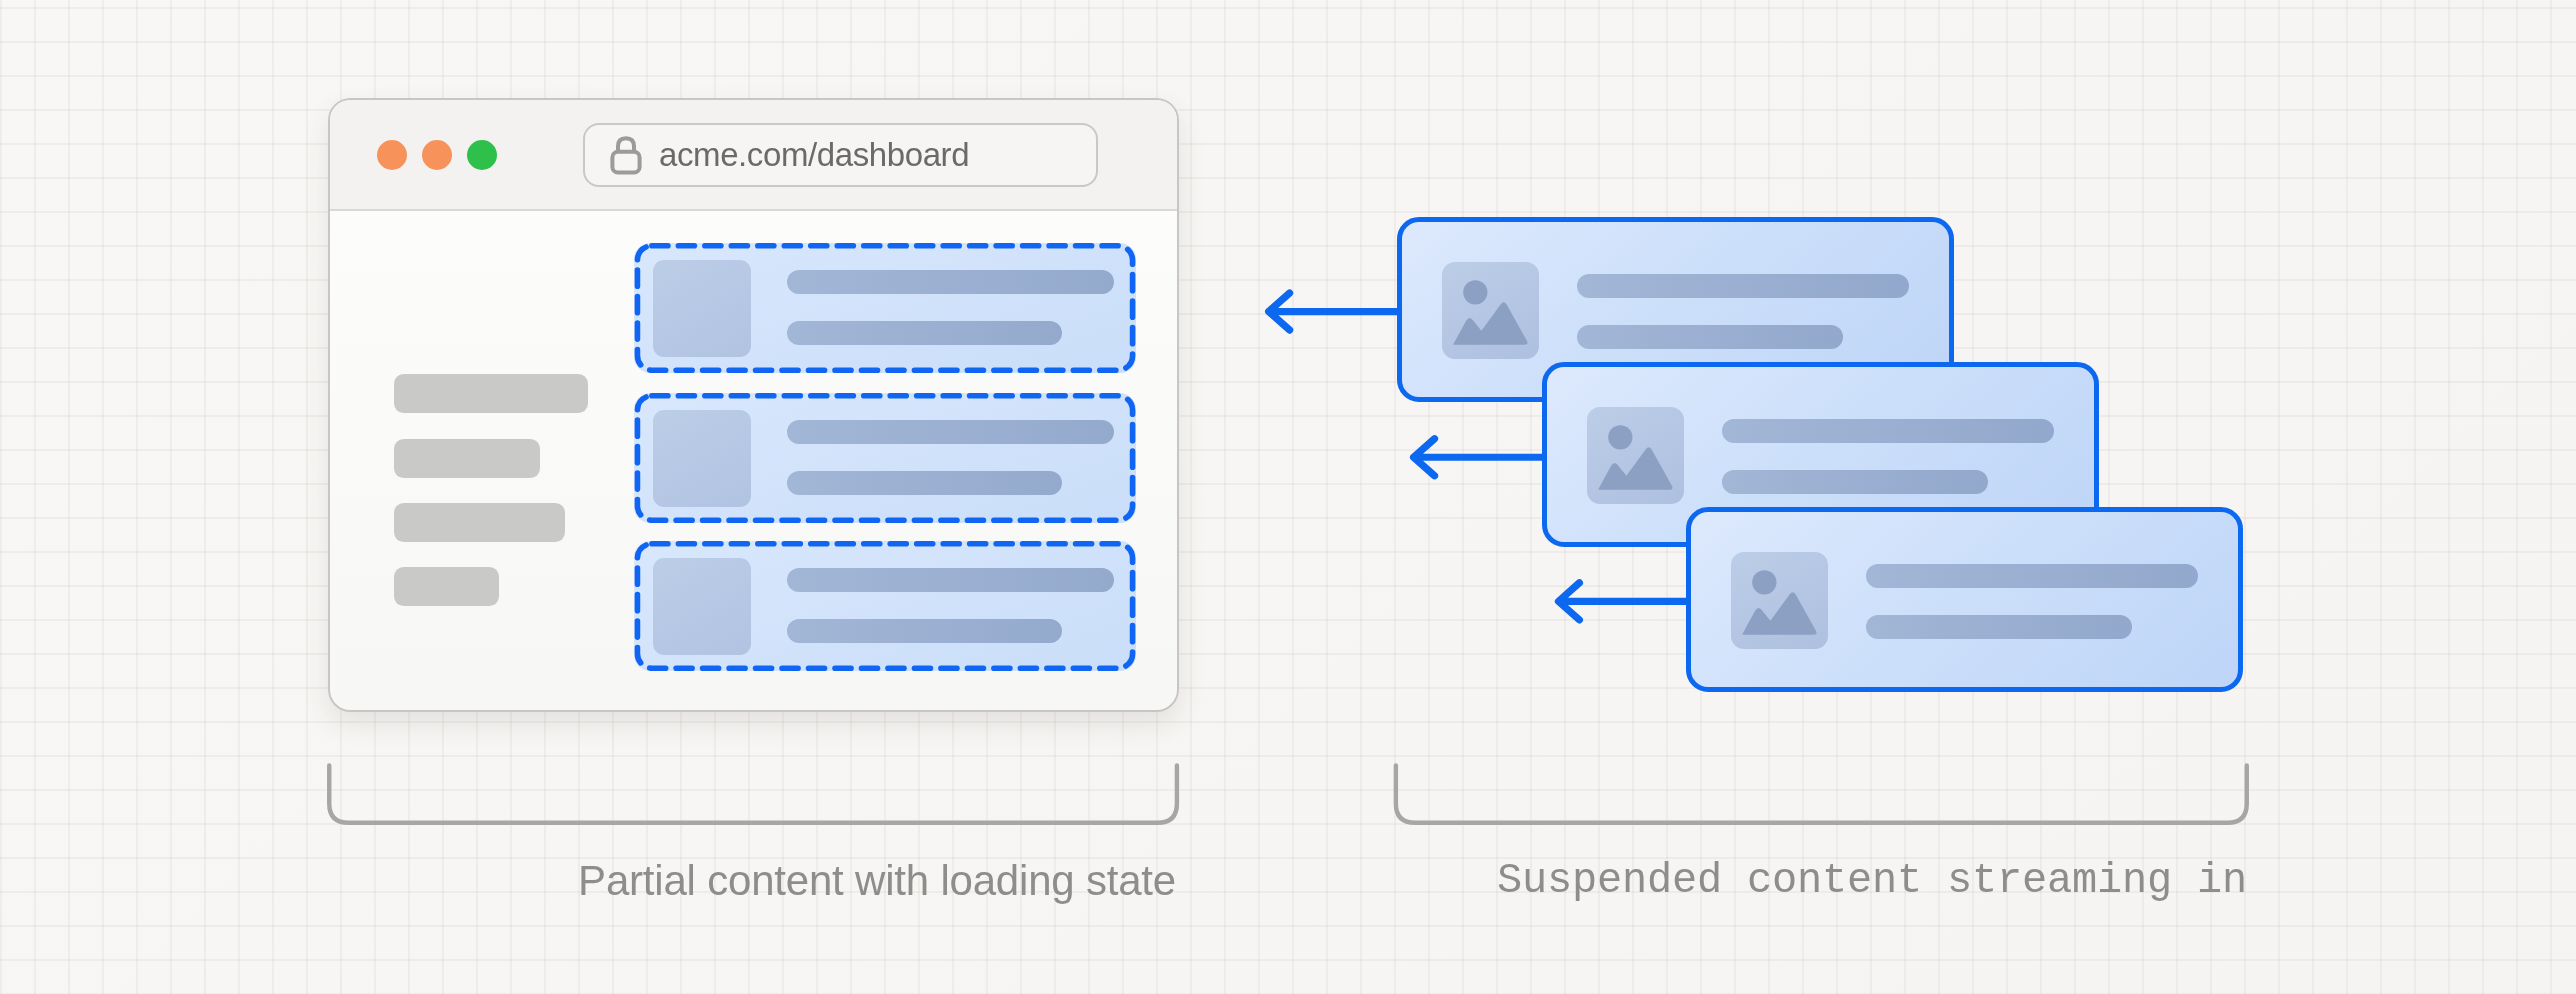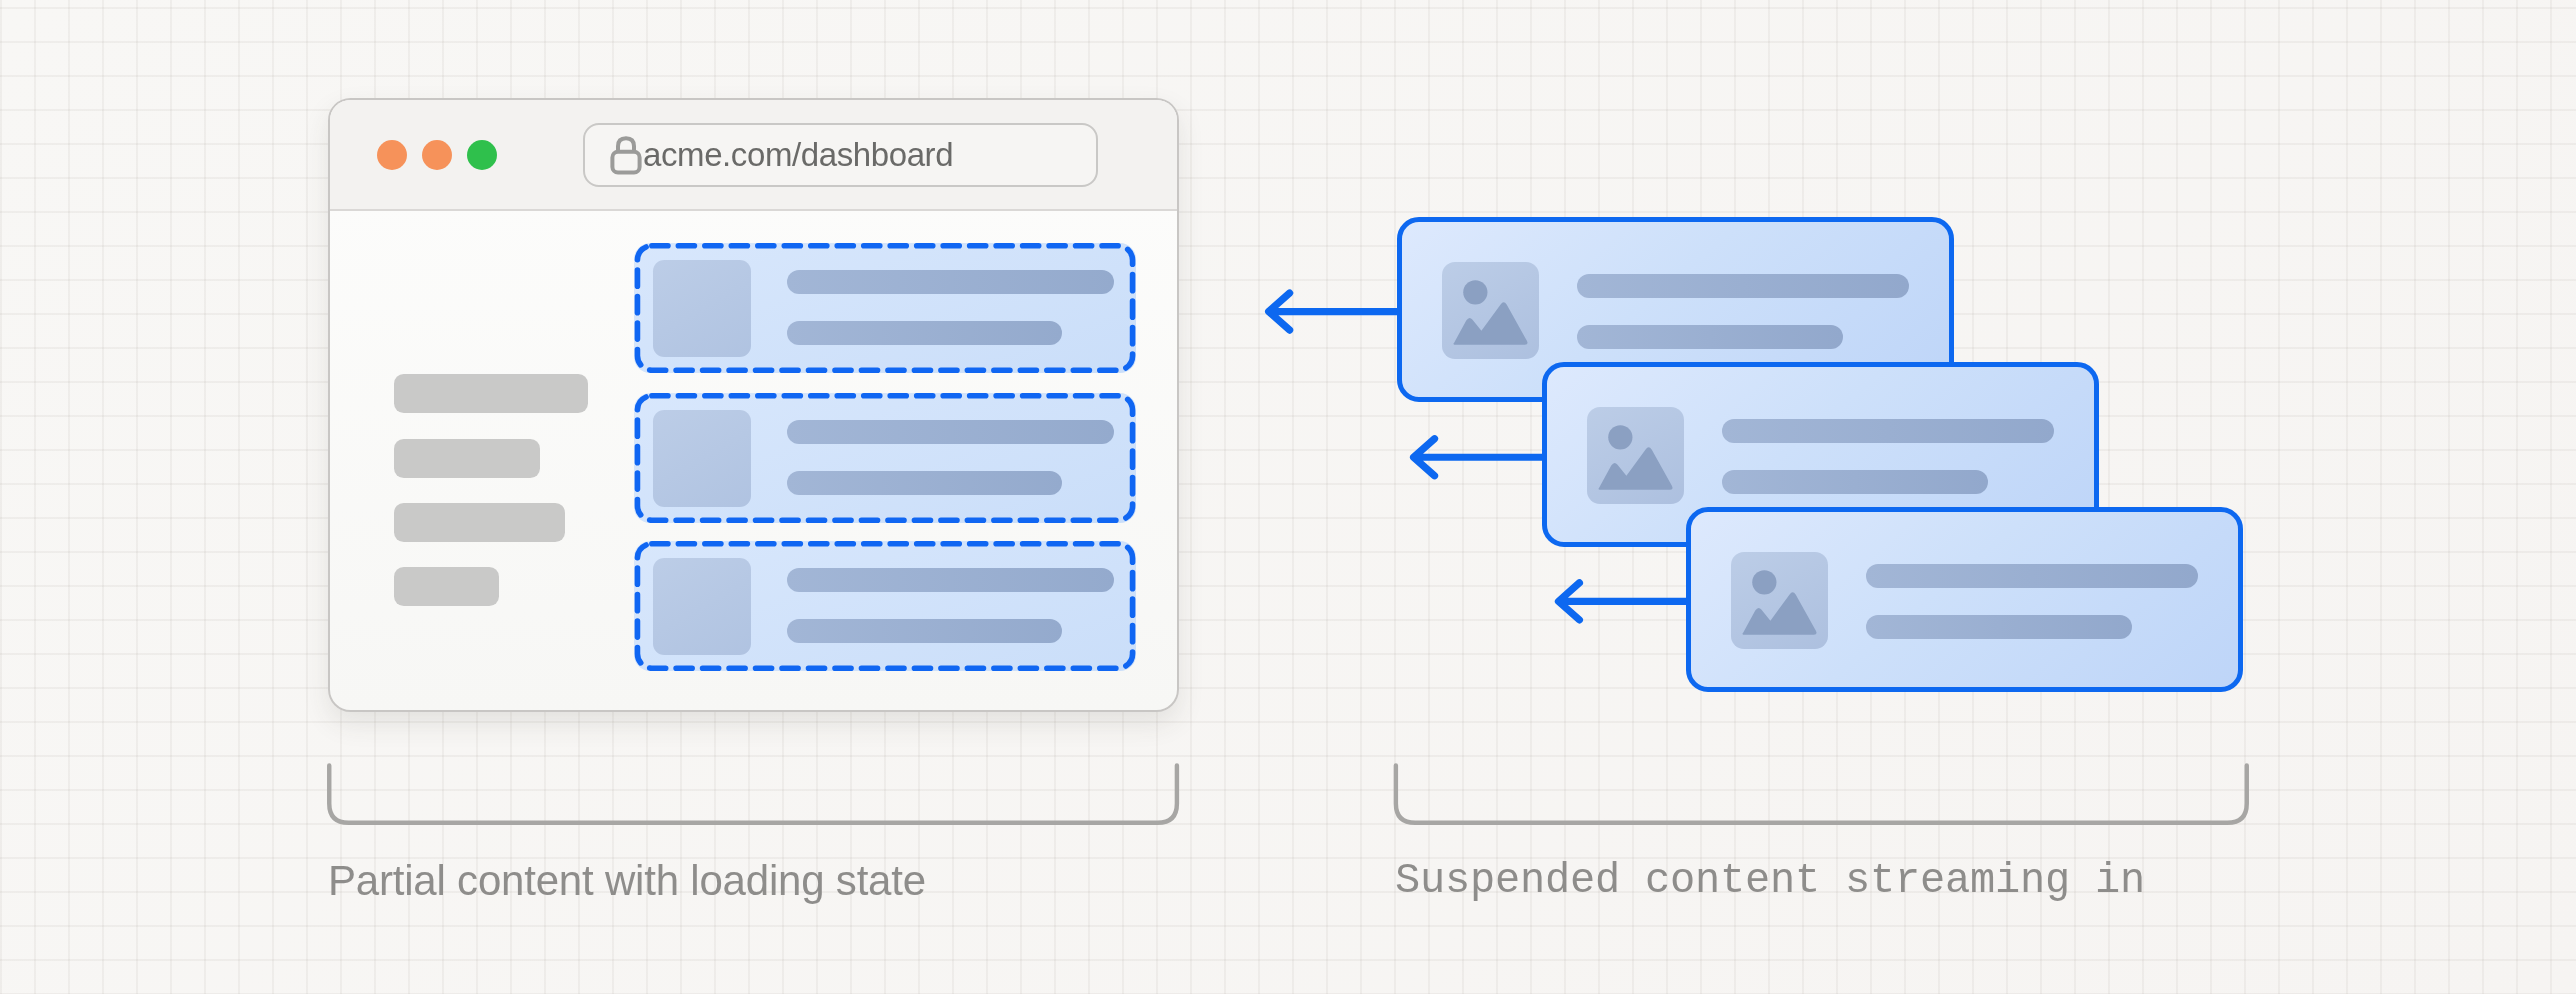--- a/index.html
+++ b/index.html
@@ -41,21 +41,21 @@
     background:var(--topbar-bg);border-bottom:2.4px solid #dad8d6;
     border-radius:20px 20px 0 0;
   }
   .dot{position:absolute;top:40px;width:30px;height:30px;border-radius:50%;}
   .dot1{left:47px;background:var(--traffic-orange);}
   .dot2{left:92px;background:var(--traffic-orange);}
   .dot3{left:137px;background:var(--traffic-green);}
   .urlbar{
     position:absolute;left:253px;top:22.5px;width:515px;height:64px;box-sizing:border-box;
     background:#f6f5f3;border:2.4px solid #c9c8c6;border-radius:16px;
-    display:flex;align-items:center;gap:0;padding-left:24px;
+    display:flex;align-items:center;gap:16px;padding-left:24px;
   }
   .urltext{font-size:33px;color:var(--url-text);font-weight:500;letter-spacing:-0.4px;}
   .content{position:absolute;left:0;top:112px;right:0;bottom:0;border-radius:0 0 20px 20px;}
 
   .skel{position:absolute;height:39px;border-radius:9.7px;background:var(--skeleton-gray);}
   .skel1{left:64px;top:162px;width:194px;}
   .skel2{left:64px;top:227px;width:146px;}
   .skel3{left:64px;top:291px;width:171px;}
   .skel4{left:64px;top:355px;width:105px;}
 
@@ -88,21 +88,21 @@
   .sbar{position:absolute;height:24px;border-radius:12px;
         background:linear-gradient(90deg,#a2b6d6,#92a8cc);}
   .sbar1{left:175px;top:52px;width:332px;}
   .sbar2{left:175px;top:103px;width:266px;}
 
   
   .overlay{position:absolute;left:0;top:0;z-index:1;}
 
   
   .caption{
-    position:absolute;top:857px;text-align:left;
+    position:absolute;top:857px;text-align:right;
     font-size:42px;color:var(--caption-gray);letter-spacing:-0.2px;
   }
   .caption-left{left:328px;width:848px;}
   .caption-right{left:1395px;width:852px;font-family:Liberation Mono, monospace;}
 </style>
 </head>
 <body>
 
 <div class="canvas">
 

